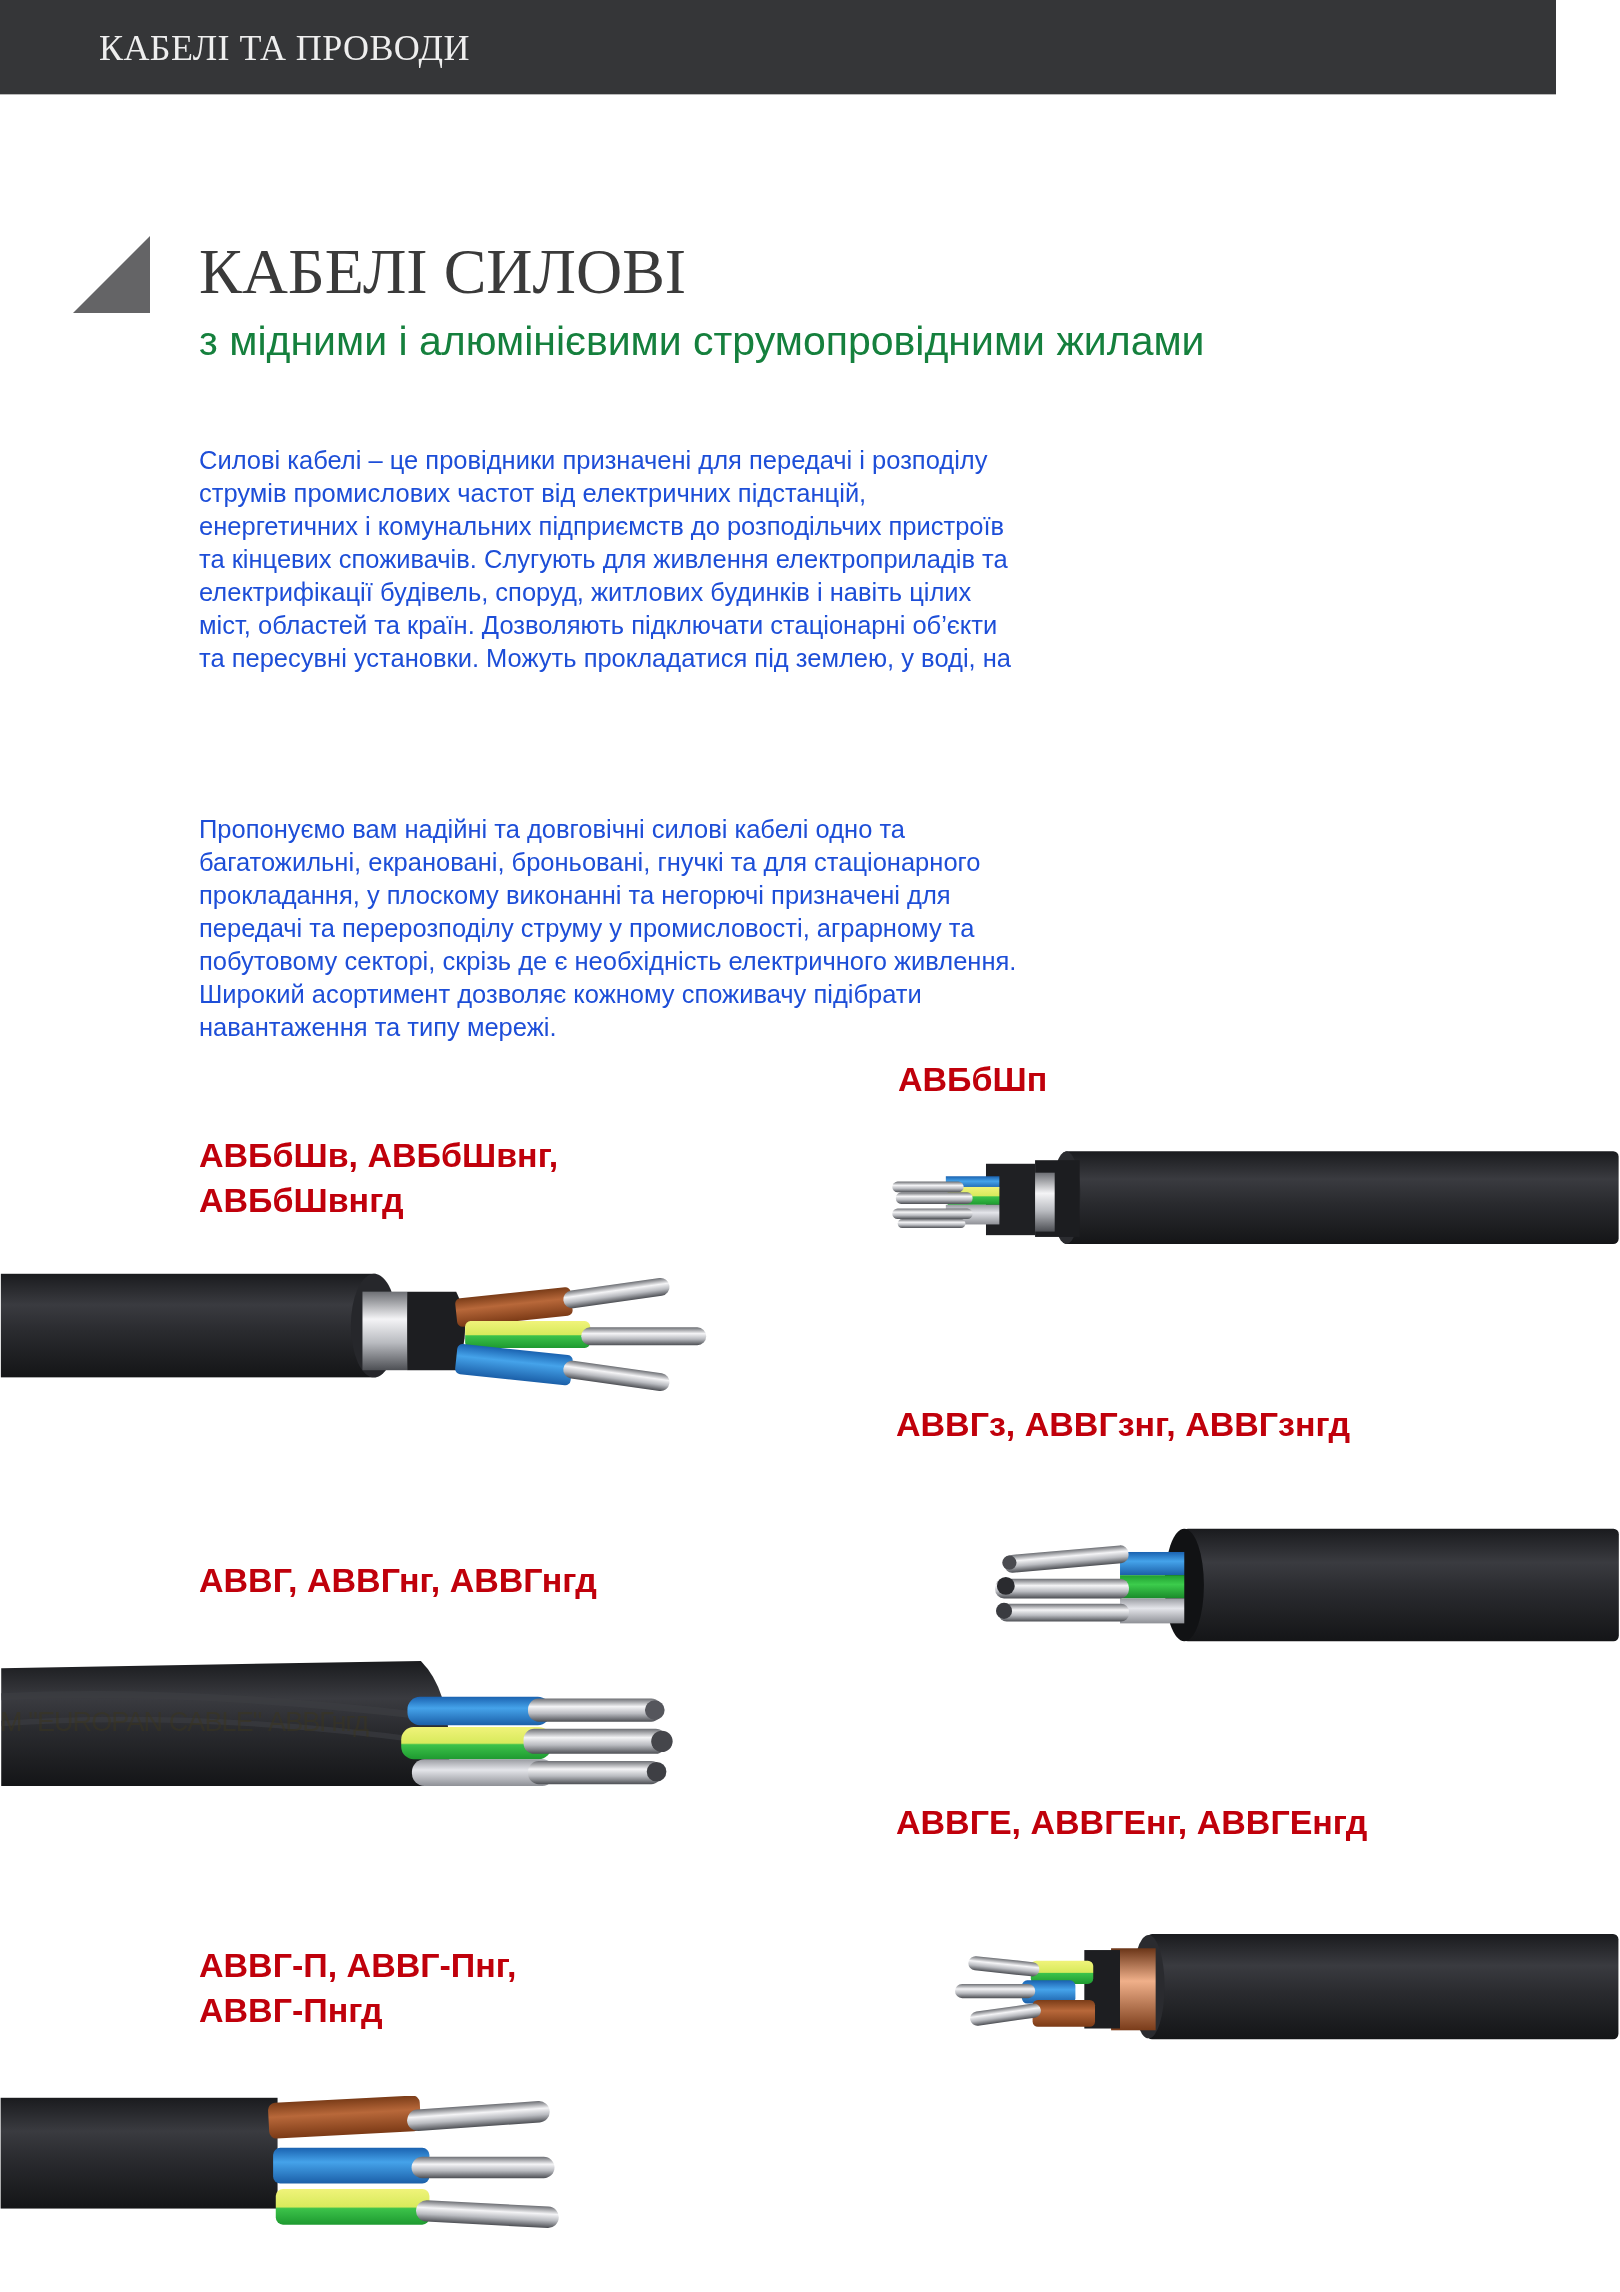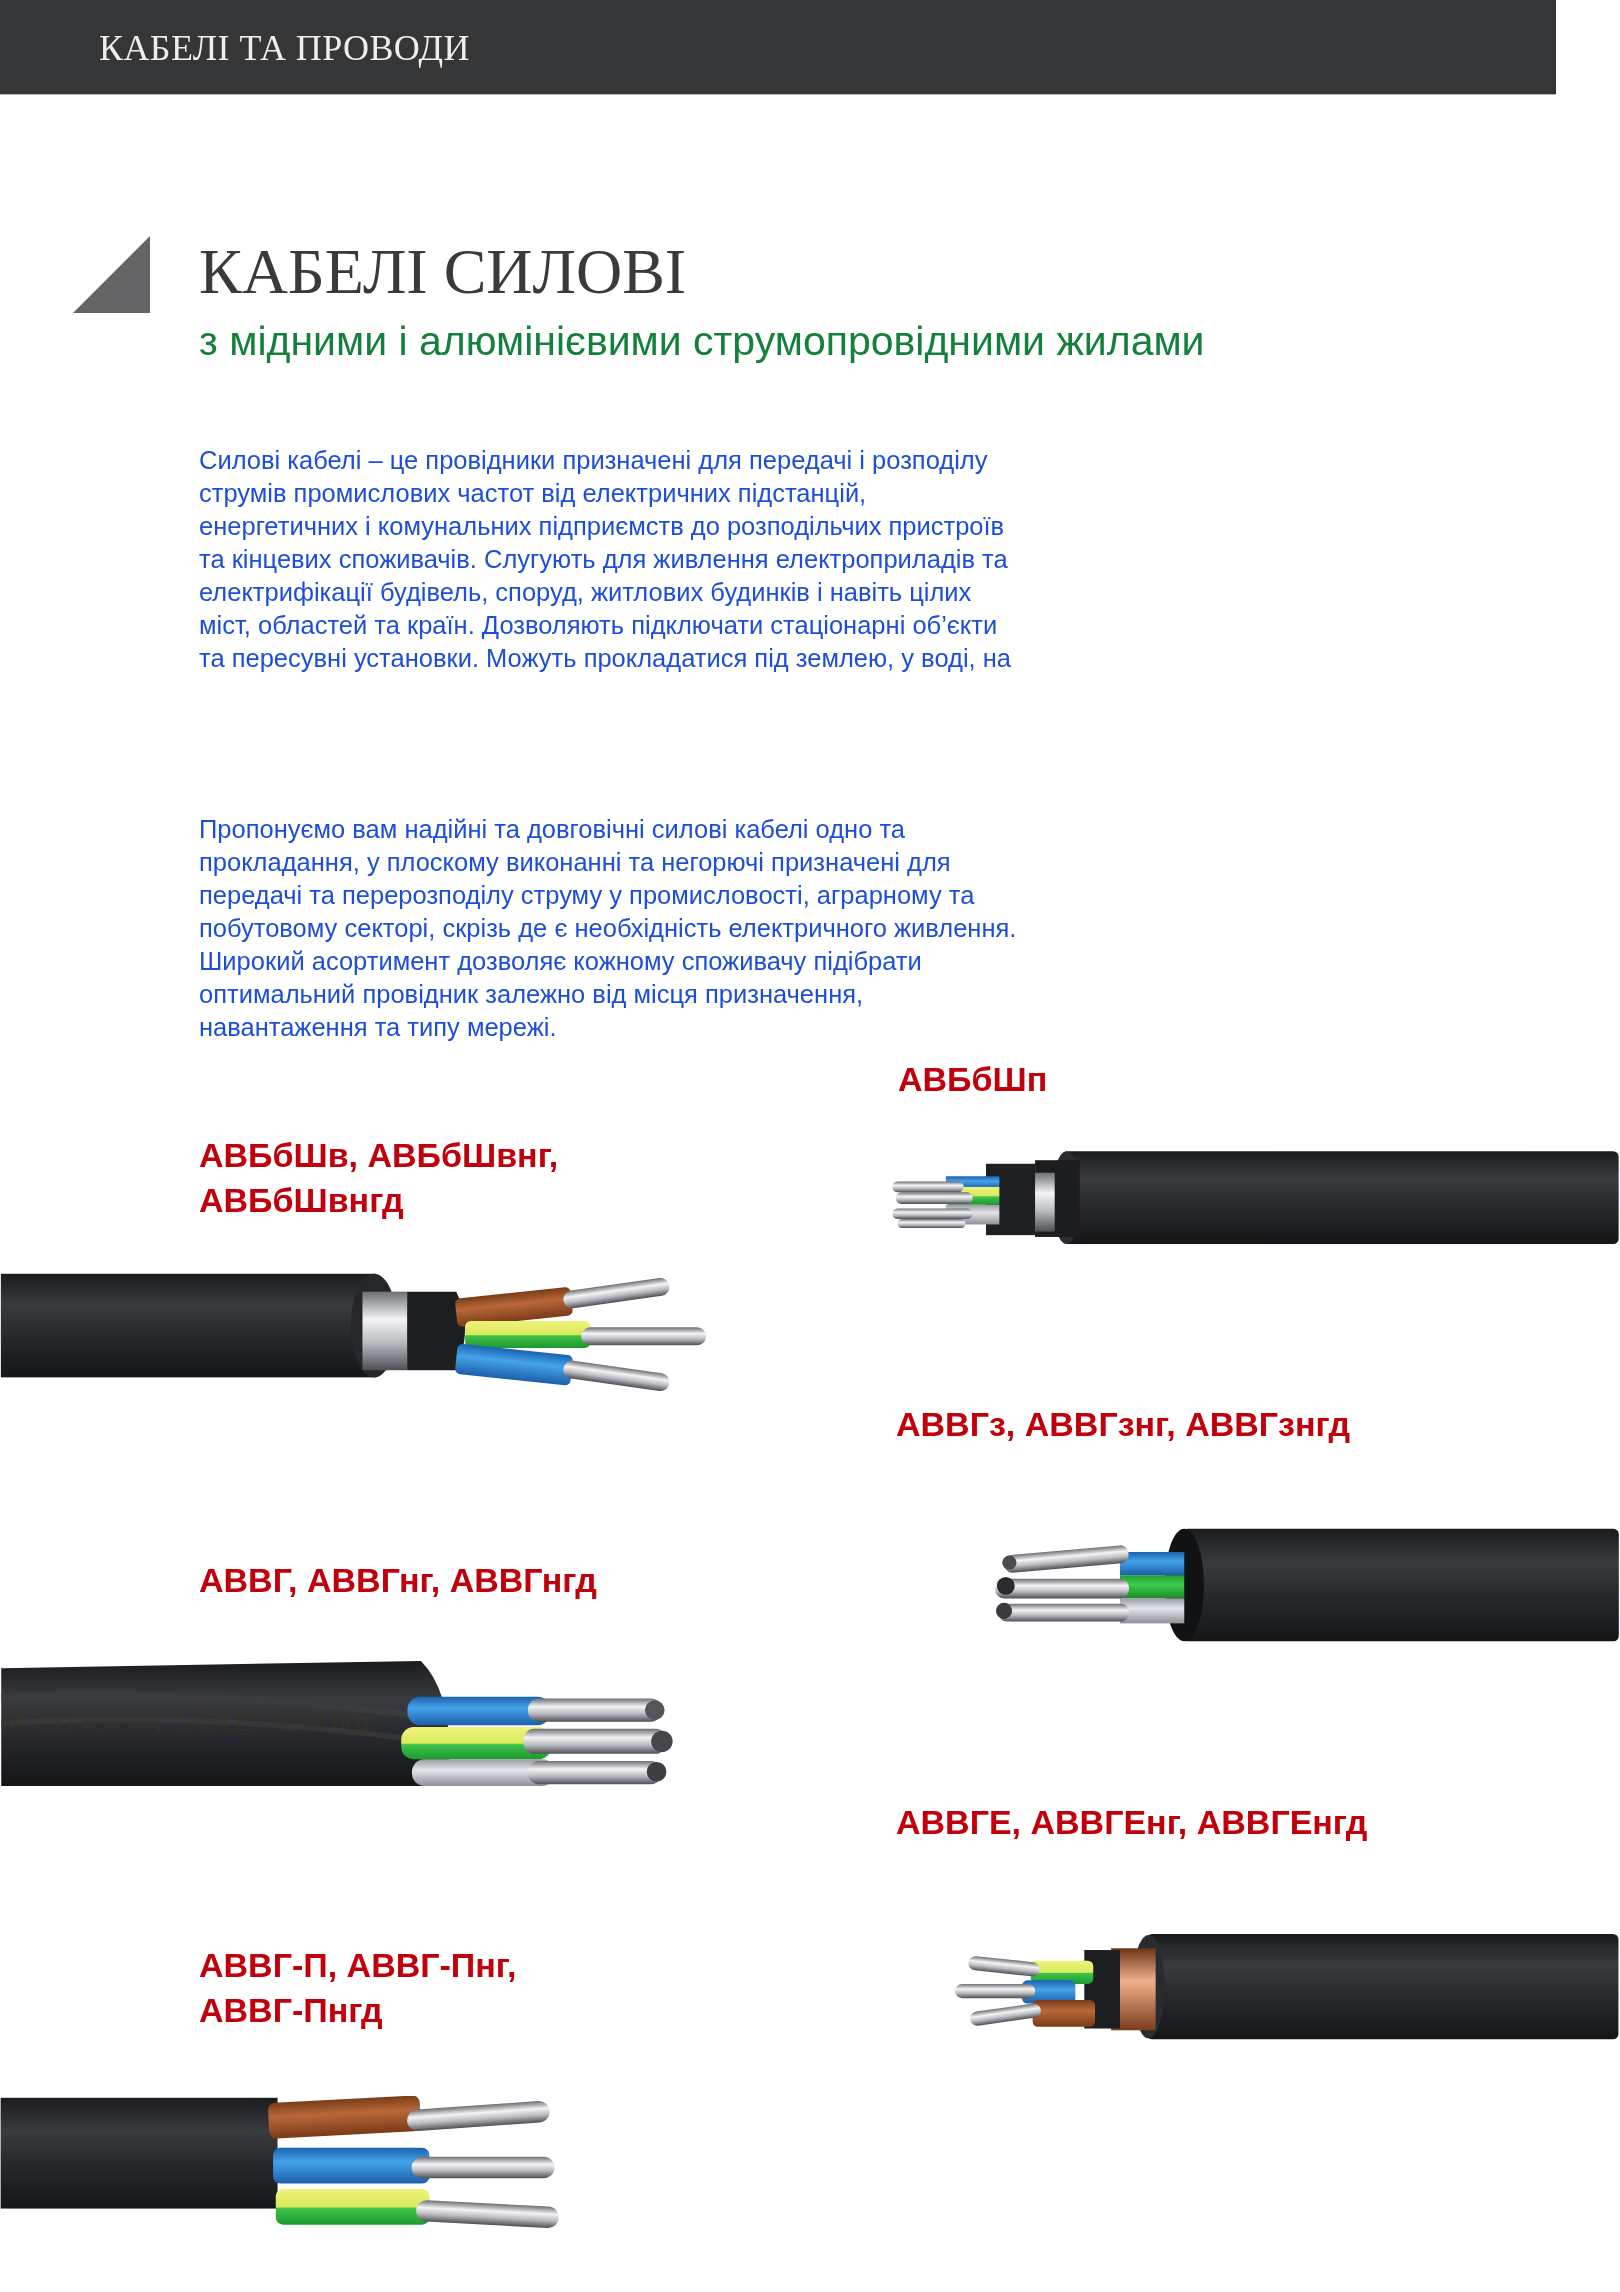--- a/index.html
+++ b/index.html
@@ -34,25 +34,25 @@
   <span class="ln">струмів промислових частот від електричних підстанцій,</span>
   <span class="ln">енергетичних і комунальних підприємств до розподільчих пристроїв</span>
   <span class="ln">та кінцевих споживачів. Слугують для живлення електроприладів та</span>
   <span class="ln">електрифікації будівель, споруд, житлових будинків і навіть цілих</span>
   <span class="ln">міст, областей та країн. Дозволяють підключати стаціонарні об’єкти</span>
   <span class="ln">та пересувні установки. Можуть прокладатися під землею, у воді, на</span>
 </div>
 
 <div class="para para2">
   <span class="ln">Пропонуємо вам надійні та довговічні силові кабелі одно та</span>
+  <span class="ln">багатожильні, екрановані, броньовані, гнучкі та для стаціонарного</span>
   <span class="ln">прокладання, у плоскому виконанні та негорючі призначені для</span>
   <span class="ln">передачі та перерозподілу струму у промисловості, аграрному та</span>
   <span class="ln">побутовому секторі, скрізь де є необхідність електричного живлення.</span>
   <span class="ln">Широкий асортимент дозволяє кожному споживачу підібрати</span>
-  <span class="ln">оптимальний провідник залежно від місця призначення,</span>
   <span class="ln">навантаження та типу мережі.</span>
 </div>
 
 <svg width="0" height="0" style="position:absolute">
   <defs>
     <linearGradient id="sheathG" x1="0" y1="0" x2="0" y2="1">
       <stop offset="0" stop-color="#1a1b1e"></stop>
       <stop offset="0.3" stop-color="#3a3b40"></stop>
       <stop offset="0.55" stop-color="#2a2b2f"></stop>
       <stop offset="1" stop-color="#141517"></stop>

